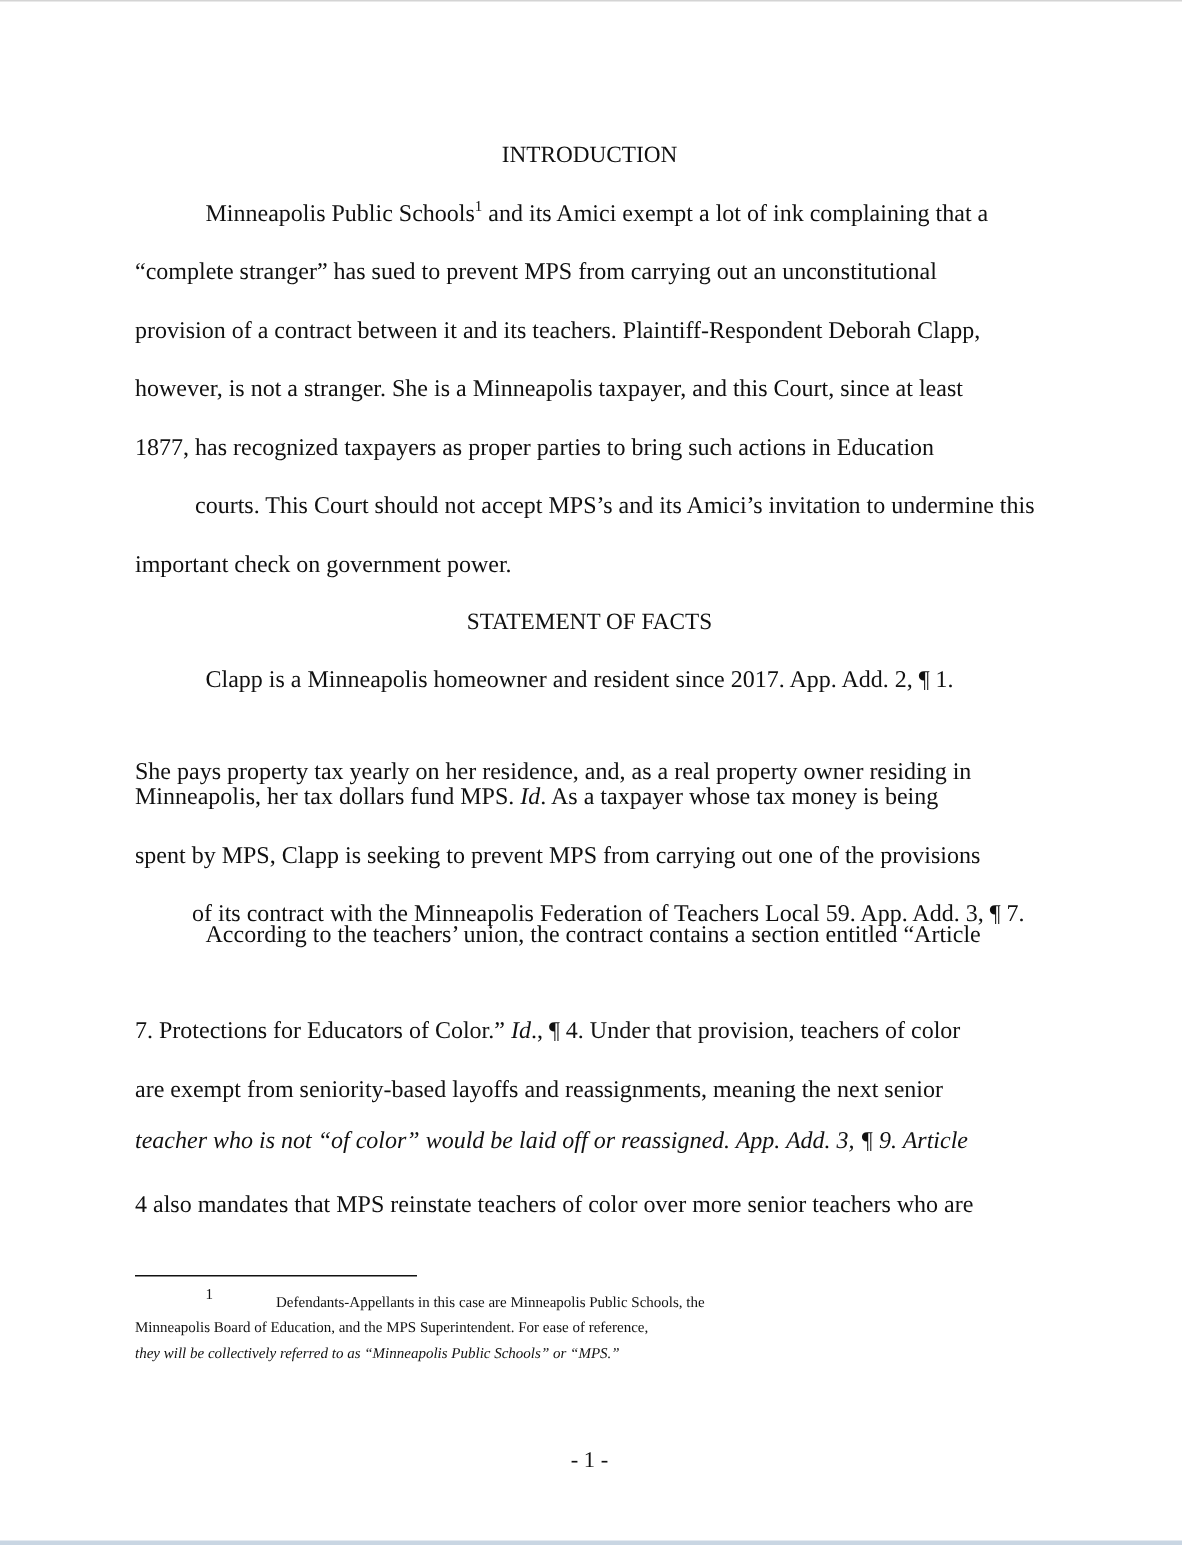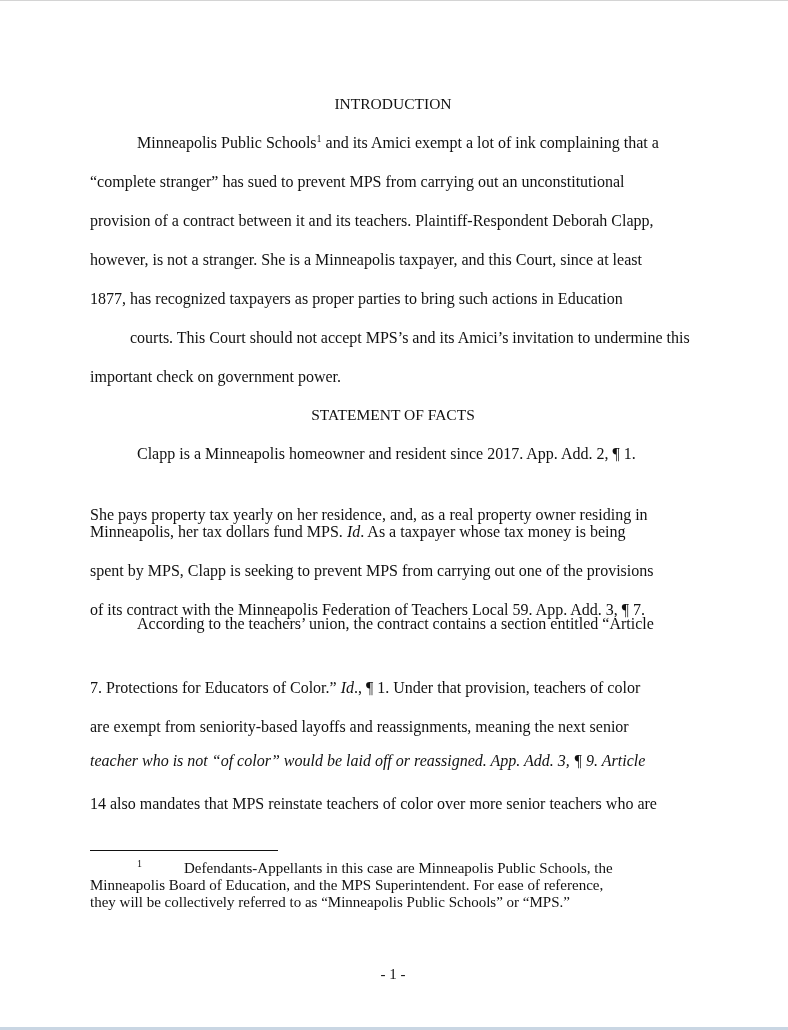--- a/index.html
+++ b/index.html
@@ -56,21 +56,21 @@
       left: 0;
       top: 850px;
       width: 188px;
       height: 1px;
       background: #111;
     }
     .fn-line {
       position: absolute;
       left: 0;
       white-space: nowrap;
-      font-size: 15px;
+      font-size: 10px;
       line-height: 17px;
     }
     .fn-mark {
       position: absolute;
       left: 47px;
       top: 858px;
       font-size: 10px;
       line-height: 12px;
     }
     .page-number {
@@ -100,29 +100,29 @@
   <div class="line" style="top:289px;">1877, has recognized taxpayers as proper parties to bring such actions in Education</div>
   <div class="line" style="top:328px;margin-left:40px;">courts.  This Court should not accept MPS’s and its Amici’s invitation to undermine this</div>
   <div class="line" style="top:367px;">important check on government power.</div>
 
   <div class="heading" style="top:405px;">STATEMENT OF FACTS</div>
 
   <div class="line indent" style="top:444px;">Clapp is a Minneapolis homeowner and resident since 2017.  App. Add. 2, ¶ 1.</div>
   <div class="line" style="top:483px;margin-top:22px;">She pays property tax yearly on her residence, and, as a real property owner residing in</div>
   <div class="line" style="top:522px;"><span>Minneapolis, her tax dollars fund MPS.  </span><i>Id</i><span>.  As a taxpayer whose tax money is being</span></div>
   <div class="line" style="top:561px;">spent by MPS, Clapp is seeking to prevent MPS from carrying out one of the provisions</div>
-  <div class="line" style="top:600px;">of its contract with the Minneapolis Federation of Teachers Local 59.  App. Add. 3, ¶ 7.</div>
+  <div class="line" style="top:600px;margin-left:38px;">of its contract with the Minneapolis Federation of Teachers Local 59.  App. Add. 3, ¶ 7.</div>
   <div class="line indent" style="top:614px;">According to the teachers’ union, the contract contains a section entitled “Article</div>
-  <div class="line" style="top:678px;"><span>7.  Protections for Educators of Color.”  </span><i>Id</i><span>., ¶ 1.  Under that provision, teachers of color</span></div>
+  <div class="line" style="top:678px;"><span>7.  Protections for Educators of Color.”  </span><i>Id</i><span>., ¶ 4.  Under that provision, teachers of color</span></div>
   <div class="line" style="top:717px;">are exempt from seniority-based layoffs and reassignments, meaning the next senior</div>
   <div class="line" style="top:751px;font-style:italic;">teacher who is not “of color” would be laid off or reassigned.  App. Add. 3, ¶ 9.  Article</div>
-  <div class="line" style="top:794px;">14 also mandates that MPS reinstate teachers of color over more senior teachers who are</div>
+  <div class="line" style="top:794px;">4 also mandates that MPS reinstate teachers of color over more senior teachers who are</div>
 
   <div class="footnote-rule"></div>
   <div class="fn-mark">1</div>
   <div class="fn-line" style="top:860px; left:94px;">Defendants-Appellants in this case are Minneapolis Public Schools, the</div>
   <div class="fn-line" style="top:877px;">Minneapolis Board of Education, and the MPS Superintendent.  For ease of reference,</div>
-  <div class="fn-line" style="top:894px;">they will be collectively referred to as “Minneapolis Public Schools” or “MPS.”</div>
+  <div class="fn-line" style="top:894px;font-style:italic;">they will be collectively referred to as “Minneapolis Public Schools” or “MPS.”</div>
 
   <div class="page-number">- 1 -</div>
 </div>
 
 <div class="bottom-border"></div>
 
 </body></html>

